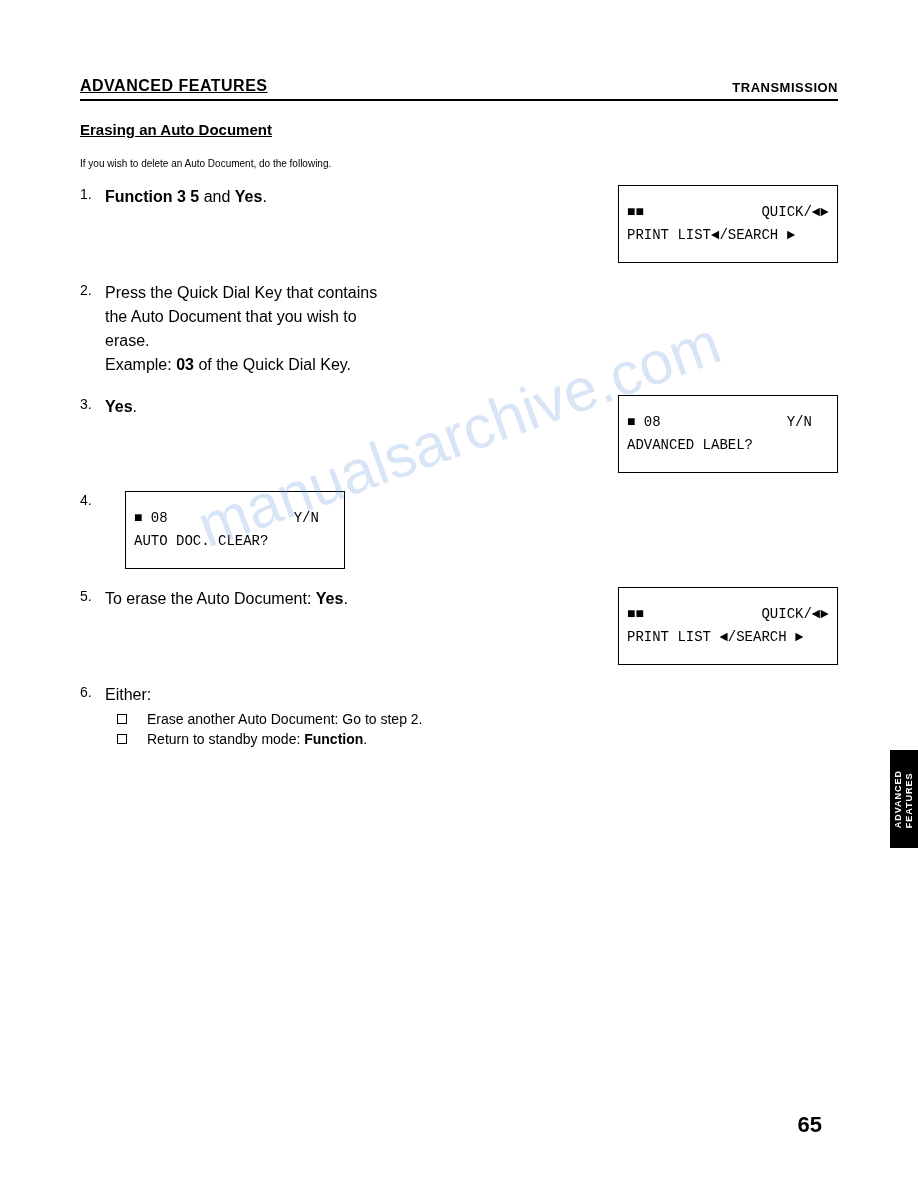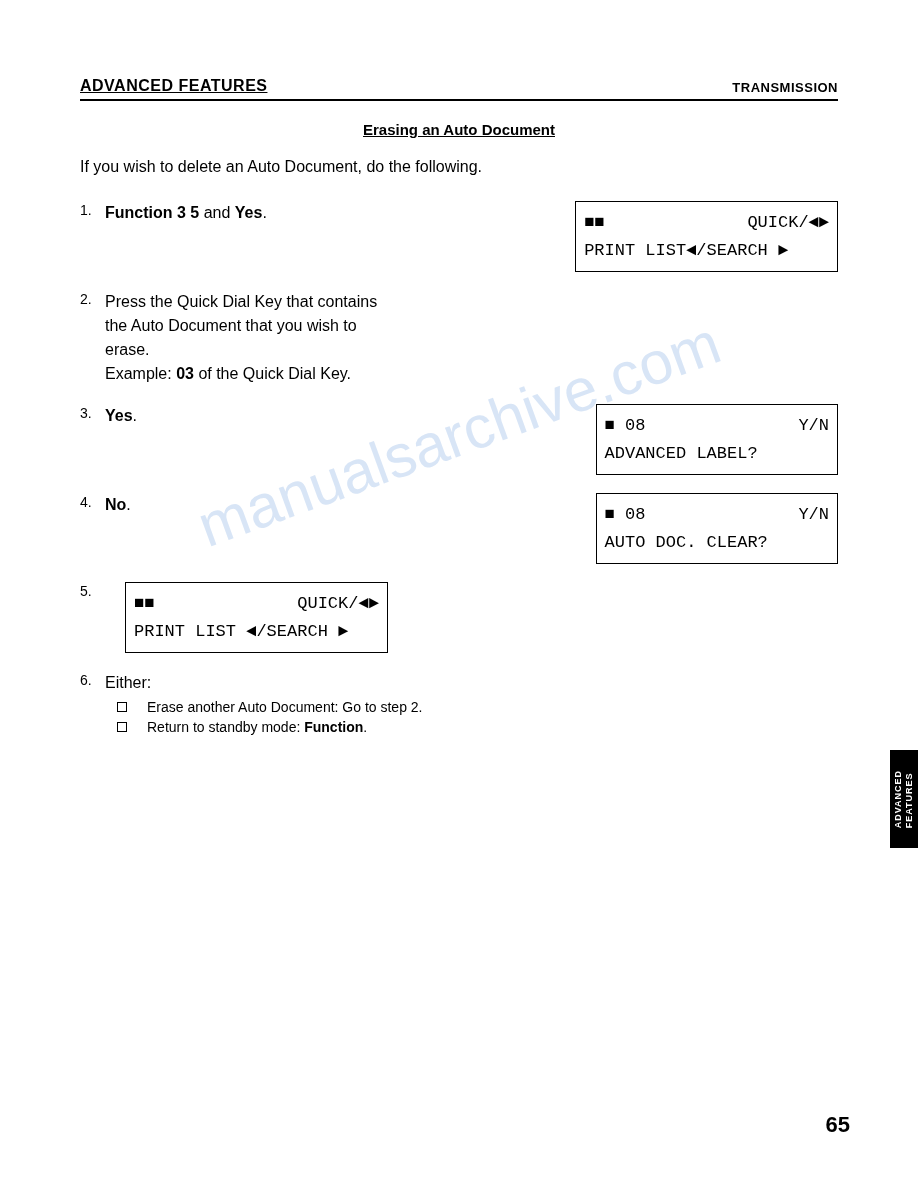--- a/index.html
+++ b/index.html
@@ -41,26 +41,25 @@
       font-weight: bold;
       letter-spacing: 0.5px;
       margin-top: 20px;
     }
 
     .section-title {
       font-size: 15px;
       font-weight: bold;
       text-decoration: underline;
       margin-bottom: 20px;
-      text-align: center;
     }
 
     .intro-text {
-      font-size: 16px;
-      margin-bottom: 25px;
+      font-size: 10px;
+      margin-bottom: 16px;
     }
 
     .steps-container {
       display: flex;
       flex-direction: column;
       gap: 0px;
     }
 
     .step-row {
       display: flex;
@@ -84,23 +83,23 @@
       font-weight: bold;
     }
 
     .step-display {
       margin-left: 20px;
       min-width: 220px;
     }
 
     .lcd-box {
       border: 1.5px solid #000;
-      padding: 8px 8px;
+      padding: 16px 8px;
       font-family: 'Courier New', Courier, monospace;
-      font-size: 17px;
+      font-size: 14px;
       background: #fff;
       line-height: 1.5;
       white-space: pre;
     }
 
     .step-text-block {
       flex: 1;
     }
 
     
@@ -124,21 +123,21 @@
       writing-mode: vertical-rl;
       transform: rotate(180deg);
       letter-spacing: 1px;
       line-height: 1.2;
     }
 
     
     .page-number {
       position: absolute;
       bottom: 50px;
-      right: 68px;
+      right: 96px;
       font-size: 22px;
       font-weight: bold;
       text-align: right;
     }
 
     
     .watermark {
       position: absolute;
       top: 400px;
       left: 50%;
@@ -206,29 +205,29 @@
         <span class="step-number">3.</span>
         <div class="step-text-block">
           <div class="step-text"><b>Yes</b>.</div>
         </div>
         <div class="step-display">
           <div class="lcd-box"><div style="margin-bottom: 2px;">■ 08               Y/N</div><div>ADVANCED LABEL?</div></div>
         </div>
       </div>
       <div class="step-row">
         <span class="step-number">4.</span>
-        <div class="step-text-block">
-          <div class="step-text"><b>No</b>.</div>
-        </div>
         <div class="step-display">
           <div class="lcd-box"><div style="margin-bottom: 2px;">■ 08               Y/N</div><div>AUTO DOC. CLEAR?</div></div>
         </div>
       </div>
       <div class="step-row">
         <span class="step-number">5.</span>
+        <div class="step-text-block">
+          <div class="step-text">To erase the Auto Document: <b>Yes</b>.</div>
+        </div>
         <div class="step-display">
           <div class="lcd-box"><div style="margin-bottom: 2px;">■■              QUICK/◄►</div><div>PRINT LIST ◄/SEARCH ►</div></div>
         </div>
       </div>
       <div class="step-row">
         <span class="step-number">6.</span>
         <div class="step-text-block">
           <div class="step-text">Either:</div>
           <div class="step6-sub">
             <div class="step6-sub-item">

